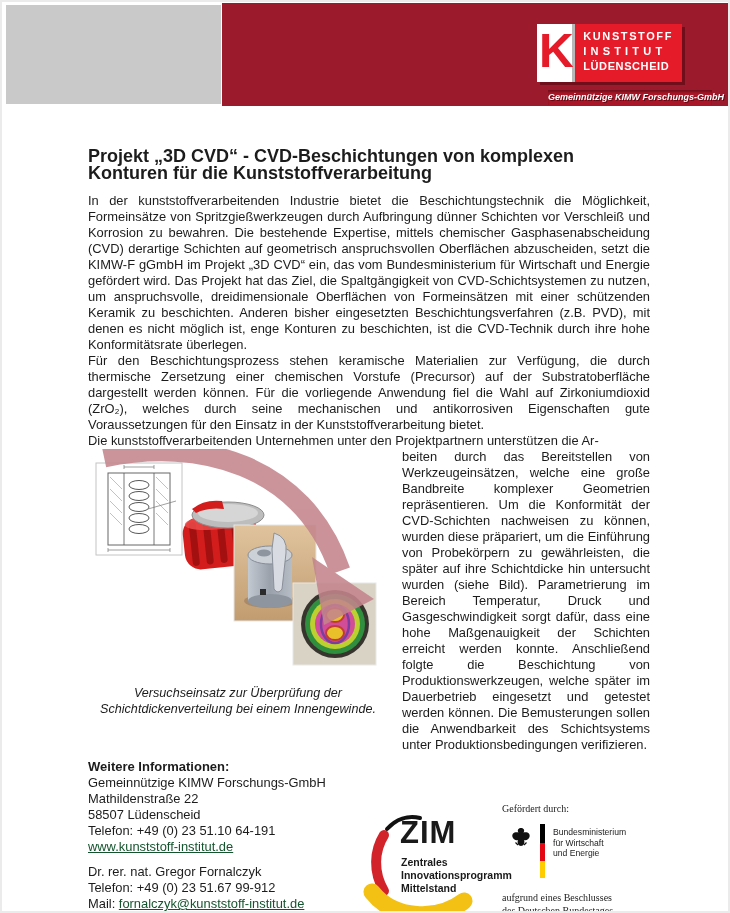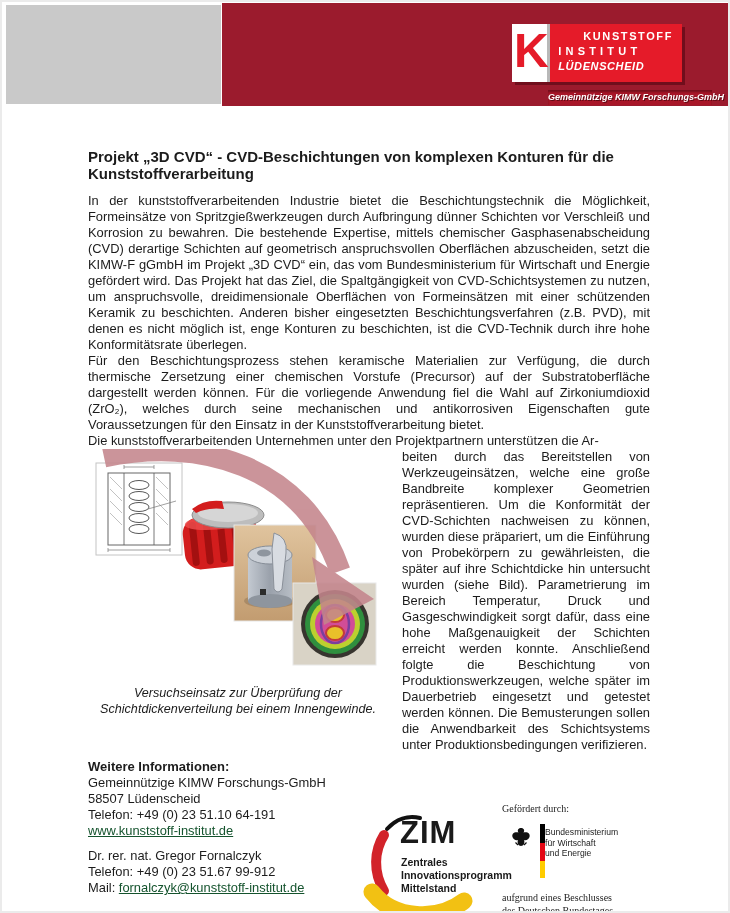--- a/index.html
+++ b/index.html
@@ -10,30 +10,30 @@
   }
   
   .hdr-gray{position:absolute;left:4px;top:3px;width:215px;height:99px;background:#c9c9c9;}
   .hdr-red{position:absolute;left:220px;top:1px;right:0px;height:103px;background:#9b1b2d;}
   .kimw-logo{position:absolute;top:21px;right:46px;display:flex;align-items:stretch;
     background:#e51b29;box-shadow:3px 3px 0 rgba(60,0,8,.45);}
   .k-tile{width:38px;height:58px;background:#fff;display:flex;align-items:center;justify-content:center;
     box-shadow:inset -3px 0 0 #b8b8b8;}
   .k-tile span{font-size:48px;font-weight:bold;color:#e51b29;line-height:1;transform:translateY(-2px);}
   .logo-text{padding:5px 9px 4px 8px;color:#fff;font-weight:bold;font-size:11px;line-height:15px;}
-  .logo-text .l1{letter-spacing:1.6px;margin-left:25px;}
+  .logo-text .l1{letter-spacing:1.6px;}
   .logo-text .l2{letter-spacing:4.2px;}
-  .logo-text .l3{letter-spacing:0.6px;font-style:italic;}
+  .logo-text .l3{letter-spacing:0.6px;}
   .hdr-banner{position:absolute;top:87px;right:16px;width:164px;height:15px;background:#a81628;
     box-shadow:inset 0 2px 2px rgba(0,0,0,.3);
     color:#fff;font-size:9px;font-weight:bold;font-style:italic;text-align:center;line-height:15px;
     text-shadow:1px 1px 0 #5f0a14;white-space:nowrap;}
   
   .content{position:absolute;left:86px;top:146px;width:562px;}
-  .title{font-size:15px;font-weight:bold;line-height:17px;margin:0 0 11px 0;}
+  .title{font-size:18px;font-weight:bold;line-height:17px;margin:0 0 11px 0;}
   .body-p{font-size:12.9px;line-height:16px;text-align:justify;margin:0;}
   .cols{display:flex;margin-top:0;}
   .col-left{width:312px;flex:0 0 312px;}
   .col-right{flex:1;margin-left:2px;}
   .montage{width:308px;height:232px;position:relative;}
   .caption{font-size:12.6px;font-style:italic;line-height:16px;margin-top:4px;width:300px;text-align:center;}
   
   .footer-left{margin-top:6px;width:300px;}
   .f-head{font-size:13px;font-weight:bold;line-height:16px;}
   .f-line{font-size:12.9px;line-height:16px;}
@@ -42,21 +42,21 @@
   
   .zim{position:absolute;left:356px;top:774px;width:168px;height:128px;margin-top:32px;}
   .funding{position:absolute;left:500px;top:800px;width:185px;}
   .serif-small{font-family:"Liberation Serif","DejaVu Serif",serif;font-size:10px;line-height:13px;color:#222;}
   .bm-row{display:flex;margin-top:9px;}
   .eagle{width:26px;height:24px;margin-left:6px;margin-top:2px;}
   .flag-stripe{width:5px;height:54px;margin-left:6px;display:flex;flex-direction:column;}
   .flag-stripe .b{flex:0 0 19px;background:#000;}
   .flag-stripe .r{flex:0 0 18px;background:#e30613;}
   .flag-stripe .g{flex:0 0 17px;background:#ffcc00;}
-  .bm-text{margin-top:3px;font-size:8.6px;line-height:10.5px;color:#222;}
+  .bm-text{margin-left:8px;margin-top:3px;font-size:8.6px;line-height:10.5px;color:#222;}
   .basis{margin-top:13px;}
 </style>
 </head>
 <body>
 
 <div class="page">
 
   <div class="hdr-gray"></div>
   <div class="hdr-red">
     <div class="kimw-logo">
@@ -172,20 +172,21 @@
         <div class="caption">Versuchseinsatz zur Überprüfung der Schichtdickenverteilung bei einem Innengewinde.</div>
       </div>
       <div class="col-right">
         <p class="body-p">beiten durch das Bereitstellen von Werkzeugeinsätzen, welche eine große Bandbreite komplexer Geometrien repräsentieren. Um die Konformität der CVD-Schichten nachweisen zu können, wurden diese präpariert, um die Einführung von Probekörpern zu gewährleisten, die später auf ihre Schichtdicke hin untersucht wurden (siehe Bild). Parametrierung im Bereich Temperatur, Druck und Gasgeschwindigkeit sorgt dafür, dass eine hohe Maßgenauigkeit der Schichten erreicht werden konnte. Anschließend folgte die Beschichtung von Produktionswerkzeugen, welche später im Dauerbetrieb eingesetzt und getestet werden können. Die Bemusterungen sollen die Anwendbarkeit des Schichtsystems unter Produktionsbedingungen verifizieren.</p>
       </div>
     </div>
 
     <div class="footer-left">
       <div class="f-head">Weitere Informationen:</div>
       <div class="f-line">Gemeinnützige KIMW Forschungs-GmbH</div>
+      <div class="f-line">Mathildenstraße 22</div>
       <div class="f-line">58507 Lüdenscheid</div>
       <div class="f-line">Telefon: +49 (0) 23 51.10 64-191</div>
       <div class="f-line"><a class="doc-link">www.kunststoff-institut.de</a></div>
       <div class="f-gap"></div>
       <div class="f-line">Dr. rer. nat. Gregor Fornalczyk</div>
       <div class="f-line">Telefon: +49 (0) 23 51.67 99-912</div>
       <div class="f-line">
         <span>Mail: </span><a class="doc-link">fornalczyk@kunststoff-institut.de</a>
       </div>
     </div>

